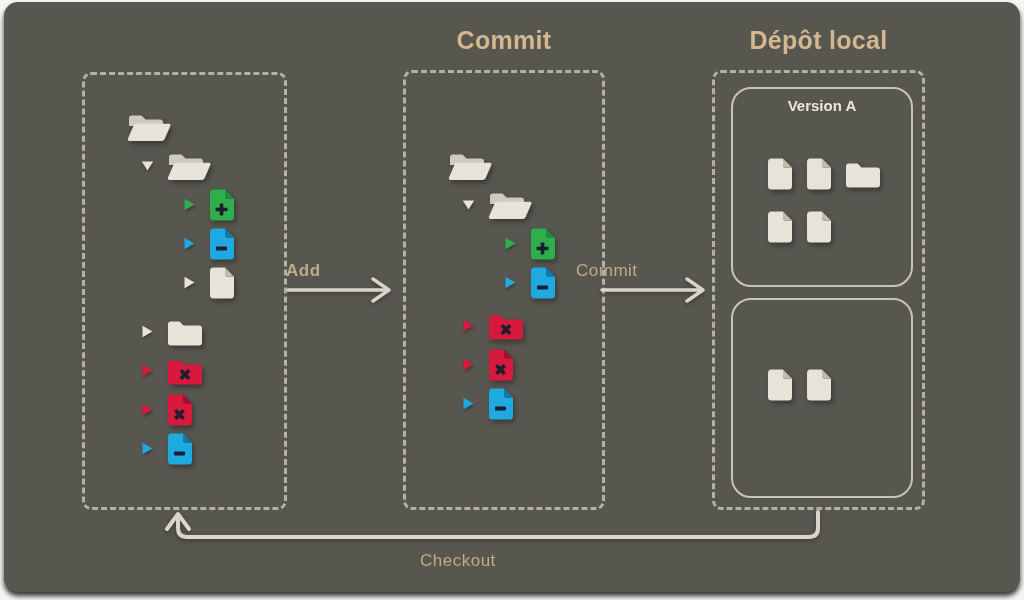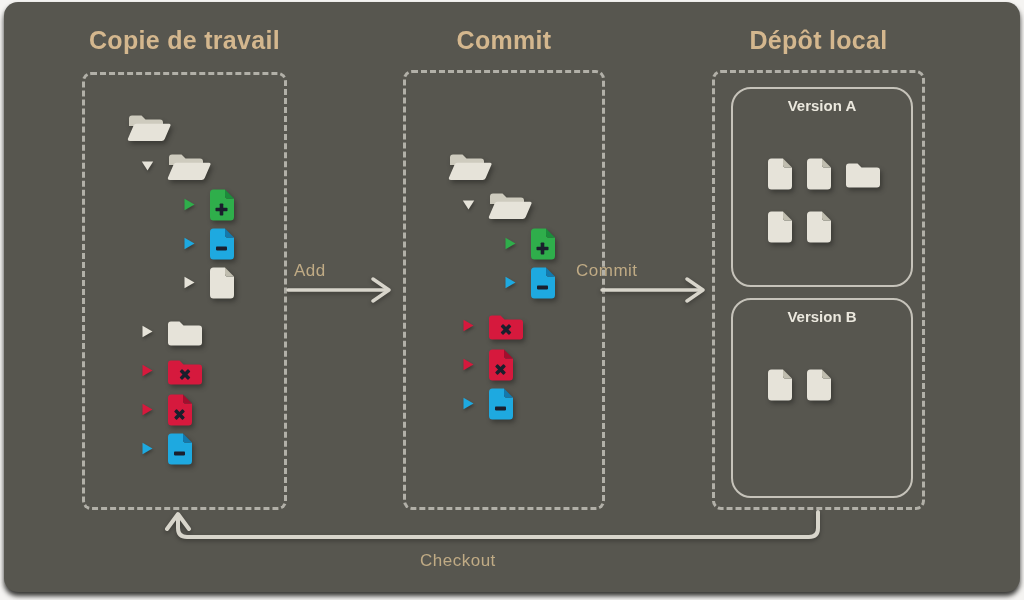--- a/index.html
+++ b/index.html
@@ -30,21 +30,20 @@
   .arrows{position:absolute;left:0;top:0;pointer-events:none;
           filter:drop-shadow(0 2px 2px rgba(0,0,0,0.3));}
   .arrow-label{position:absolute;font-size:17px;color:#c0ab85;letter-spacing:0.5px;white-space:nowrap;}
 </style>
 </head>
 <body>
 
 <div id="stage">
   <div id="card"></div>
 
-  <div class="col-title" style="left:82px;width:205px;">Copie de travail</div>
   <div class="col-title" style="left:403px;width:202px;">Commit</div>
   <div class="col-title" style="left:712px;width:213px;">Dépôt local</div>
 
   <div class="dashed-box" id="box-wc">
     <div class="tree" id="tree-wc">
         <div class="tree-row" style="margin-left: 16px;">
           <span class="caret"></span>
           <span class="tree-icon">
             <svg width="46" height="35" viewBox="0 0 46 35">
               <path d="M3 9.5 Q3 6.5 6 6.5 H15.5 L19.5 10.5 H34 Q37 10.5 37 13.5 V17 H3 Z" fill="#cecbbe"></path>
@@ -295,21 +294,20 @@
                 <path d="M17 1.5 L26 10.6 H19.8 Q17 10.6 17 7.8 Z" fill="#c0bdaf"></path>
               </svg></span>
             <span><svg width="28" height="34" viewBox="0 0 28 34">
                 <path d="M2 5 Q2 1.5 5.5 1.5 H17 V7.8 Q17 10.6 19.8 10.6 H26 V29 Q26 32.5 22.5 32.5 H5.5 Q2 32.5 2 29 Z" fill="#e6e3d9"></path>
                 <path d="M17 1.5 L26 10.6 H19.8 Q17 10.6 17 7.8 Z" fill="#c0bdaf"></path>
               </svg></span>
           </div>
         </div>
       </div>
       <div class="version-box" style="top: 225px;">
-        <div class="version-title">Version B</div>
         <div class="version-items">
           <div class="vrow">
             <span><svg width="28" height="34" viewBox="0 0 28 34">
                 <path d="M2 5 Q2 1.5 5.5 1.5 H17 V7.8 Q17 10.6 19.8 10.6 H26 V29 Q26 32.5 22.5 32.5 H5.5 Q2 32.5 2 29 Z" fill="#e6e3d9"></path>
                 <path d="M17 1.5 L26 10.6 H19.8 Q17 10.6 17 7.8 Z" fill="#c0bdaf"></path>
               </svg></span>
             <span><svg width="28" height="34" viewBox="0 0 28 34">
                 <path d="M2 5 Q2 1.5 5.5 1.5 H17 V7.8 Q17 10.6 19.8 10.6 H26 V29 Q26 32.5 22.5 32.5 H5.5 Q2 32.5 2 29 Z" fill="#e6e3d9"></path>
                 <path d="M17 1.5 L26 10.6 H19.8 Q17 10.6 17 7.8 Z" fill="#c0bdaf"></path>
               </svg></span>
@@ -326,16 +324,16 @@
     <g stroke="#d8d5cb" stroke-width="3.4" fill="none" stroke-linecap="round" stroke-linejoin="round">
       <path d="M602 290 H699"></path>
         <path d="M687 279 L703 290 L687 301"></path>
     </g>
     <g stroke="#d8d5cb" stroke-width="4" fill="none" stroke-linecap="round" stroke-linejoin="round">
       <path d="M818 512 V528 Q818 537 809 537 H187 Q178 537 178 528 V518"></path>
       <path d="M167 529 L178 514 L189 529"></path>
     </g>
   </svg>
 
-  <div class="arrow-label" style="left:294px;top:261px;">Add</div>
+  <div class="arrow-label" style="left:286px;top:261px;font-weight:bold;">Add</div>
   <div class="arrow-label" style="left:576px;top:261px;">Commit</div>
   <div class="arrow-label" style="left:420px;top:551px;width:162px;">Checkout</div>
 </div>
 
 </body></html>

